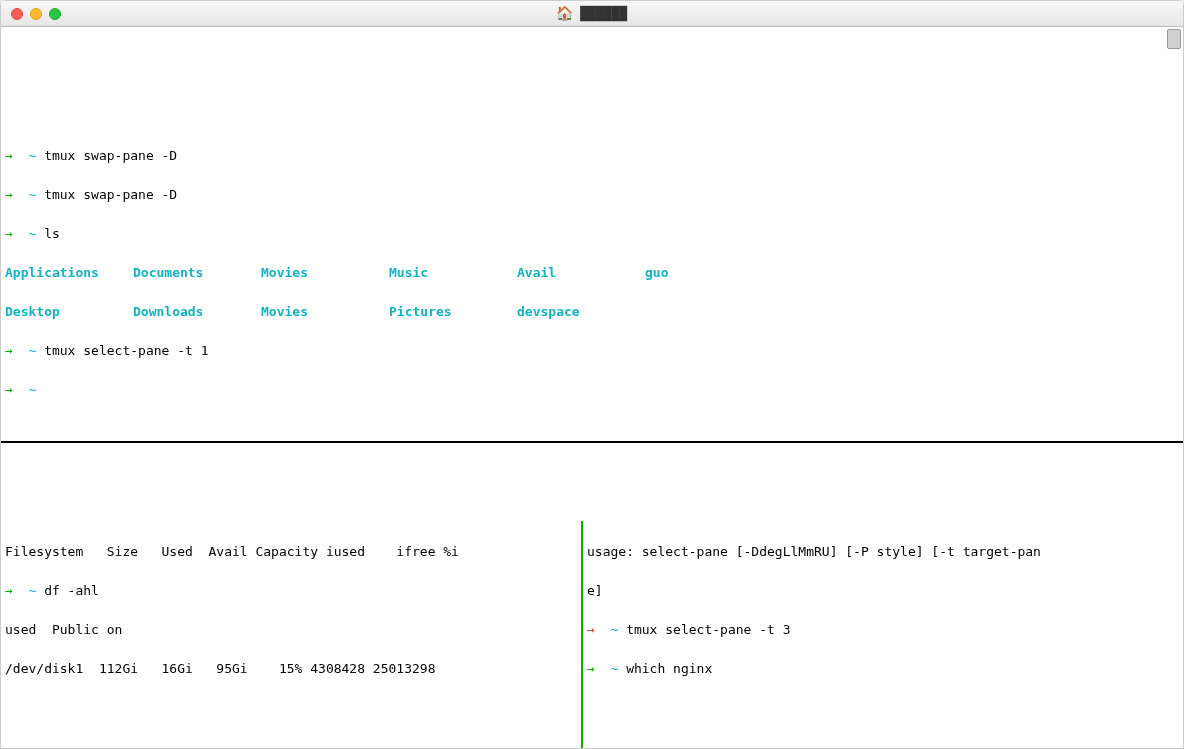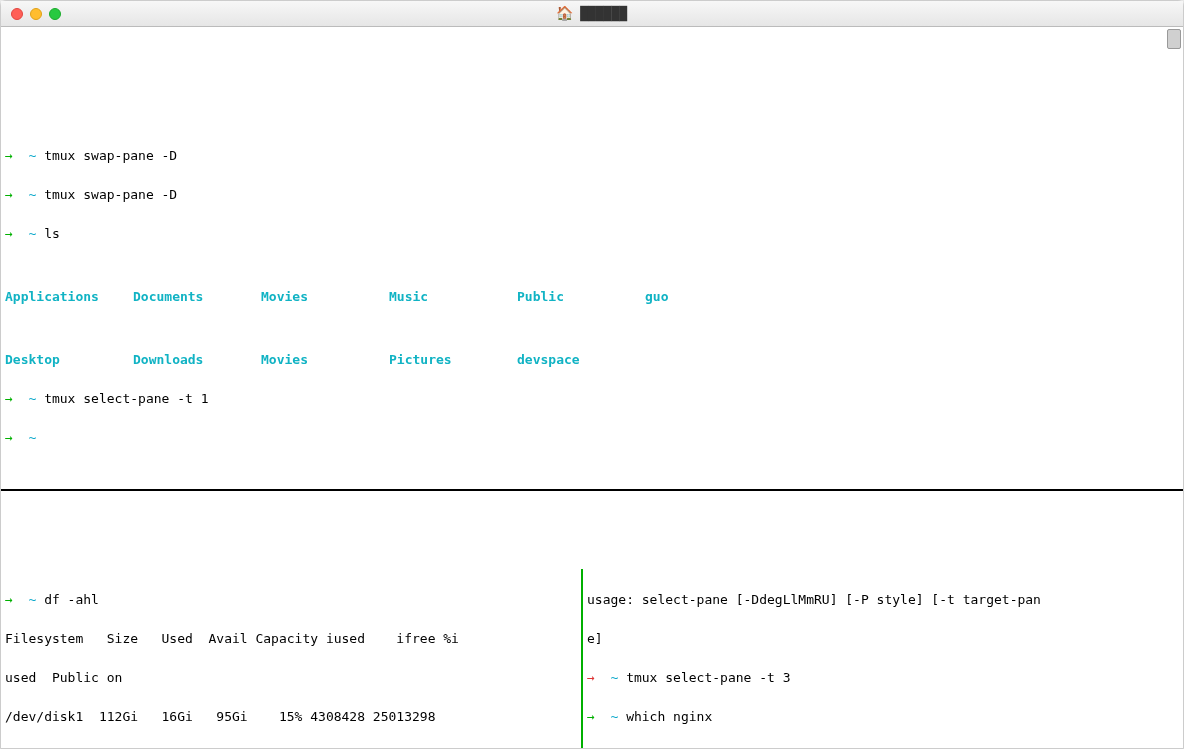--- a/index.html
+++ b/index.html
@@ -59,21 +59,21 @@
   .row1 { border-bottom: 2px solid #000; padding: 2px 4px 2px 4px; }
   .row-split { display: flex; }
   .pane2l { width: 580px; border-bottom: 2px solid #00b000; padding: 2px 4px; }
   .pane2r { flex:1; border-bottom: 2px solid #00b000; border-left: 2px solid #00b000; padding: 2px 4px; }
 
   .arw { color:#00b000; }
   .tilde { color:#11aacc; }
   .blk { color:#000; }
 
   .ls-line { color:#11b3c4; font-weight:bold; }
-  .ls-line span { display:inline-block; width:128px;margin-top:24px; }
+  .ls-line span { display:inline-block; width:128px; }
 </style>
 </head>
 <body>
 
 <div class="window">
   <div class="titlebar">
     <div class="traffic-lights">
       <div class="light red"></div>
       <div class="light yellow"></div>
       <div class="light green"></div>
@@ -85,31 +85,31 @@
   </div>
 
   <div class="terminal">
     <div class="scrollbar"></div>
 
     
     <div class="row1">
 <div><span class="arw">→</span>  <span class="tilde">~</span> <span class="blk">tmux swap-pane -D</span></div>
 <div><span class="arw">→</span>  <span class="tilde">~</span> <span class="blk">tmux swap-pane -D</span></div>
 <div><span class="arw">→</span>  <span class="tilde">~</span> <span class="blk">ls</span></div>
-<div class="ls-line"><span>Applications</span><span>Documents</span><span>Movies</span><span>Music</span><span>Public</span><span>guo</span></div>
+<div class="ls-line"><span>Applications</span><span>Documents</span><span>Movies</span><span>Music</span><span>Avail</span><span>guo</span></div>
 <div class="ls-line"><span>Desktop</span><span>Downloads</span><span>Movies</span><span>Pictures</span><span>devspace</span></div>
 <div><span class="arw">→</span>  <span class="tilde">~</span> <span class="blk">tmux select-pane -t 1</span></div>
 <div><span class="arw">→</span>  <span class="tilde">~</span> <span class="blk"></span></div>
     </div>
 
     
     <div class="row-split">
       <div class="pane2l">
+<div>Filesystem   Size   Used  Avail Capacity iused    ifree %i</div>
 <div><span class="arw">→</span>  <span class="tilde">~</span> <span>df -ahl</span></div>
-<div>Filesystem   Size   Used  Avail Capacity iused    ifree %i</div>
 <div>used  Public on</div>
 <div>/dev/disk1  112Gi   16Gi   95Gi    15% 4308428 25013298</div>
 
 
 
       </div>
       <div class="pane2r">
 <div>usage: select-pane [-DdegLlMmRU] [-P style] [-t target-pan</div>
 <div>e]</div>
 <div><span style="color:#d33">→</span>  <span class="tilde">~</span> <span>tmux select-pane -t 3</span></div>

